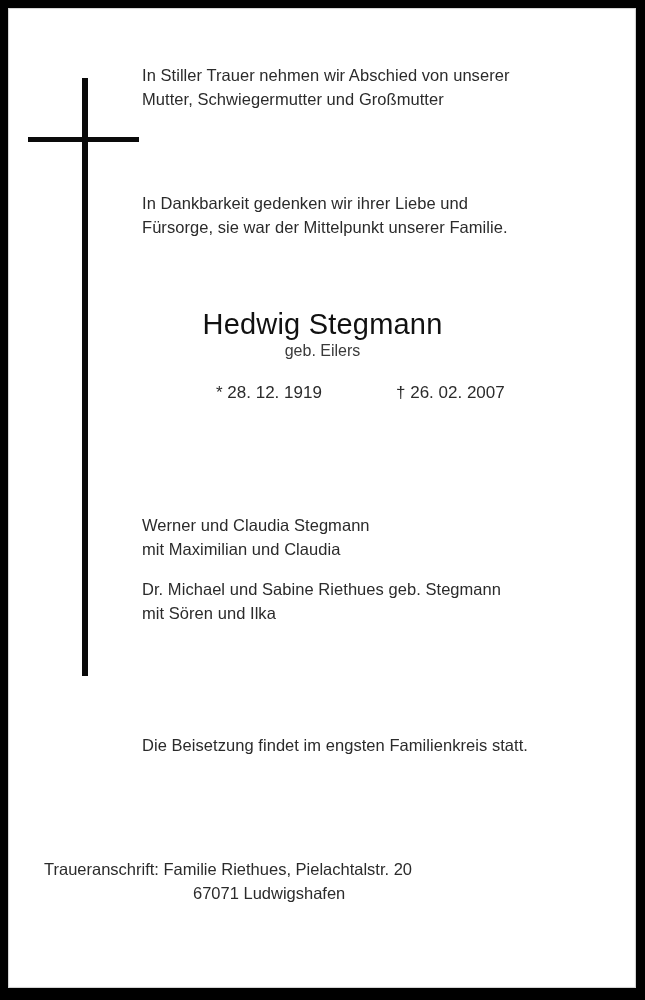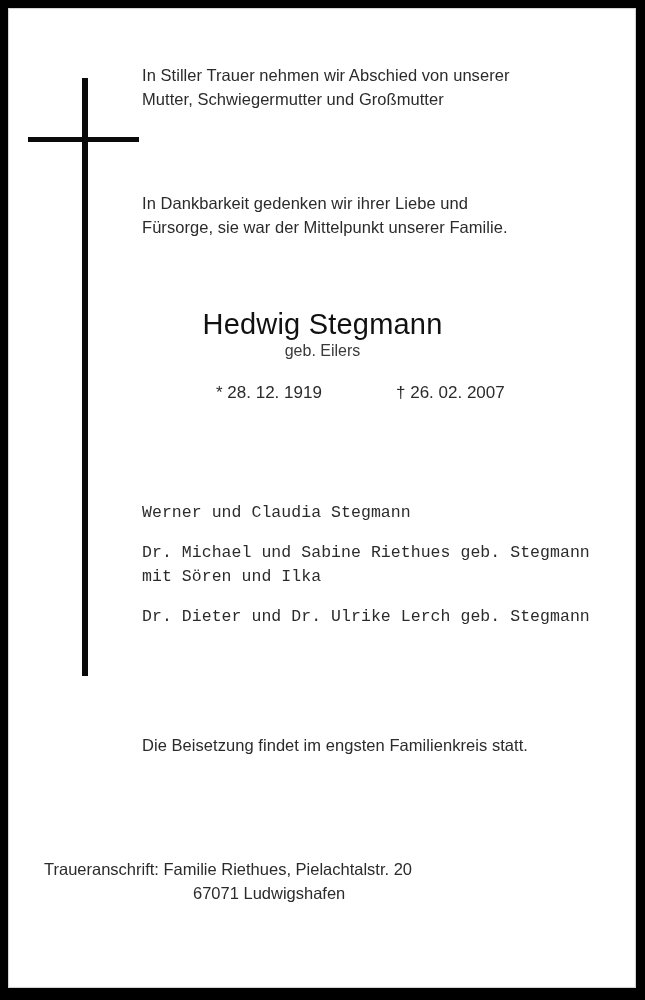--- a/index.html
+++ b/index.html
@@ -119,30 +119,30 @@
 </div>
 
 <div class="name">Hedwig Stegmann</div>
 <div class="birthname">geb. Eilers</div>
 
 <div class="dates">
   <span class="birth">* 28. 12. 1919</span>
   <span class="death">† 26. 02. 2007</span>
 </div>
 
-<div class="text block" style="top:501px;font-family:Liberation Mono, monospace;">
+<div class="text block" style="top:513px;">
   <div class="family-group">
     <span class="line">Werner und Claudia Stegmann</span>
+    <span class="line">mit Maximilian und Claudia</span>
   </div>
   <div class="family-group">
     <span class="line">Dr. Michael und Sabine Riethues geb. Stegmann</span>
     <span class="line">mit Sören und Ilka</span>
   </div>
   <div class="family-group">
-    <span class="line">Dr. Dieter und Dr. Ulrike Lerch geb. Stegmann</span>
   </div>
 </div>
 
 <div class="text block" style="top:733px;">Die Beisetzung findet im engsten Familienkreis statt.</div>
 
 <div class="addr">
   <span style="display:block;">Traueranschrift: Familie Riethues, Pielachtalstr. 20</span>
   <span class="indent">67071 Ludwigshafen</span>
 </div>
 

